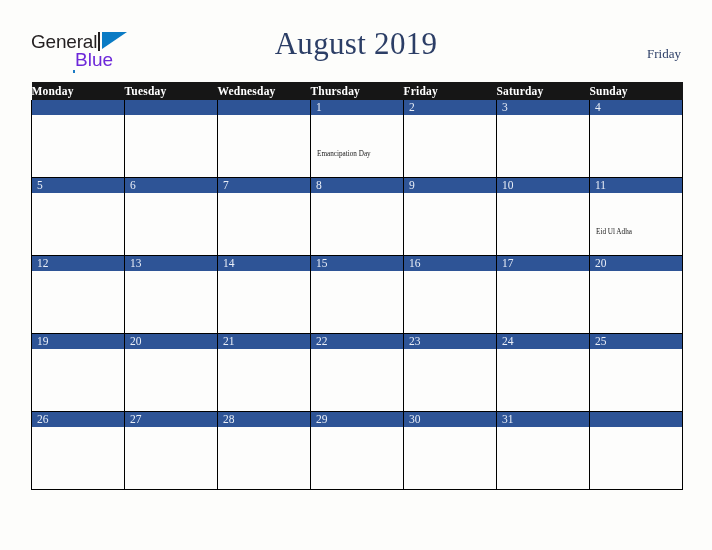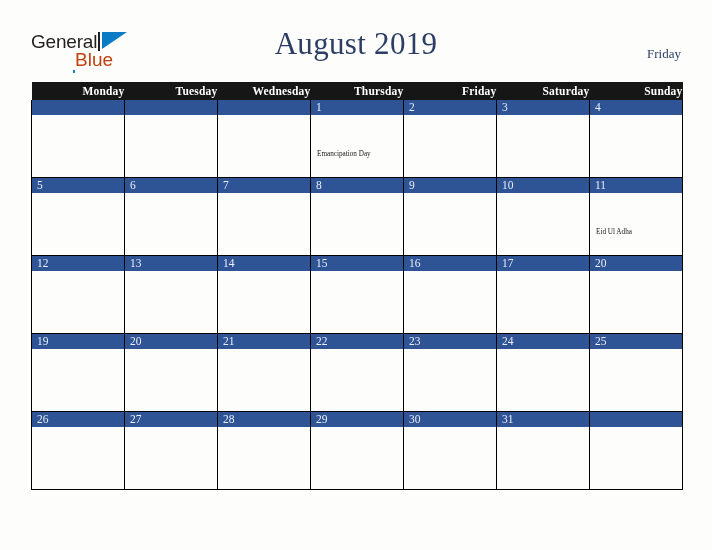--- a/index.html
+++ b/index.html
@@ -69,21 +69,21 @@
     height: 0;
     border-top: 17px solid #0a7bc4;
     border-right: 25px solid transparent;
   }
   .logo-blue {
     position: absolute;
     left: 44px;
     top: 18px;
     font-family: "Liberation Sans", sans-serif;
     font-size: 19px;
-    color: #c2410c;
+    color: #6d28d9;
     line-height: 21px;
   }
   .logo-underline {
     position: absolute;
     left: 42px;
     top: 39px;
     width: 2px;
     height: 3px;
     background: #1c7cc4;
   }
@@ -125,21 +125,21 @@
   table.cal col { width: 93px; }
 
   table.cal thead th {
     background: #161616;
     color: #ffffff;
     font-family: "Liberation Serif", serif;
     font-weight: bold;
     font-size: 11.5px;
     height: 18px;
     padding: 0;
-    text-align: right;
+    text-align: left;
     border: none;
     letter-spacing: 0.2px;
   }
 
   table.cal tbody td {
     padding: 0;
     vertical-align: top;
     height: 77px;
     border-left: 1px solid #000000;
     border-right: 1px solid #000000;

